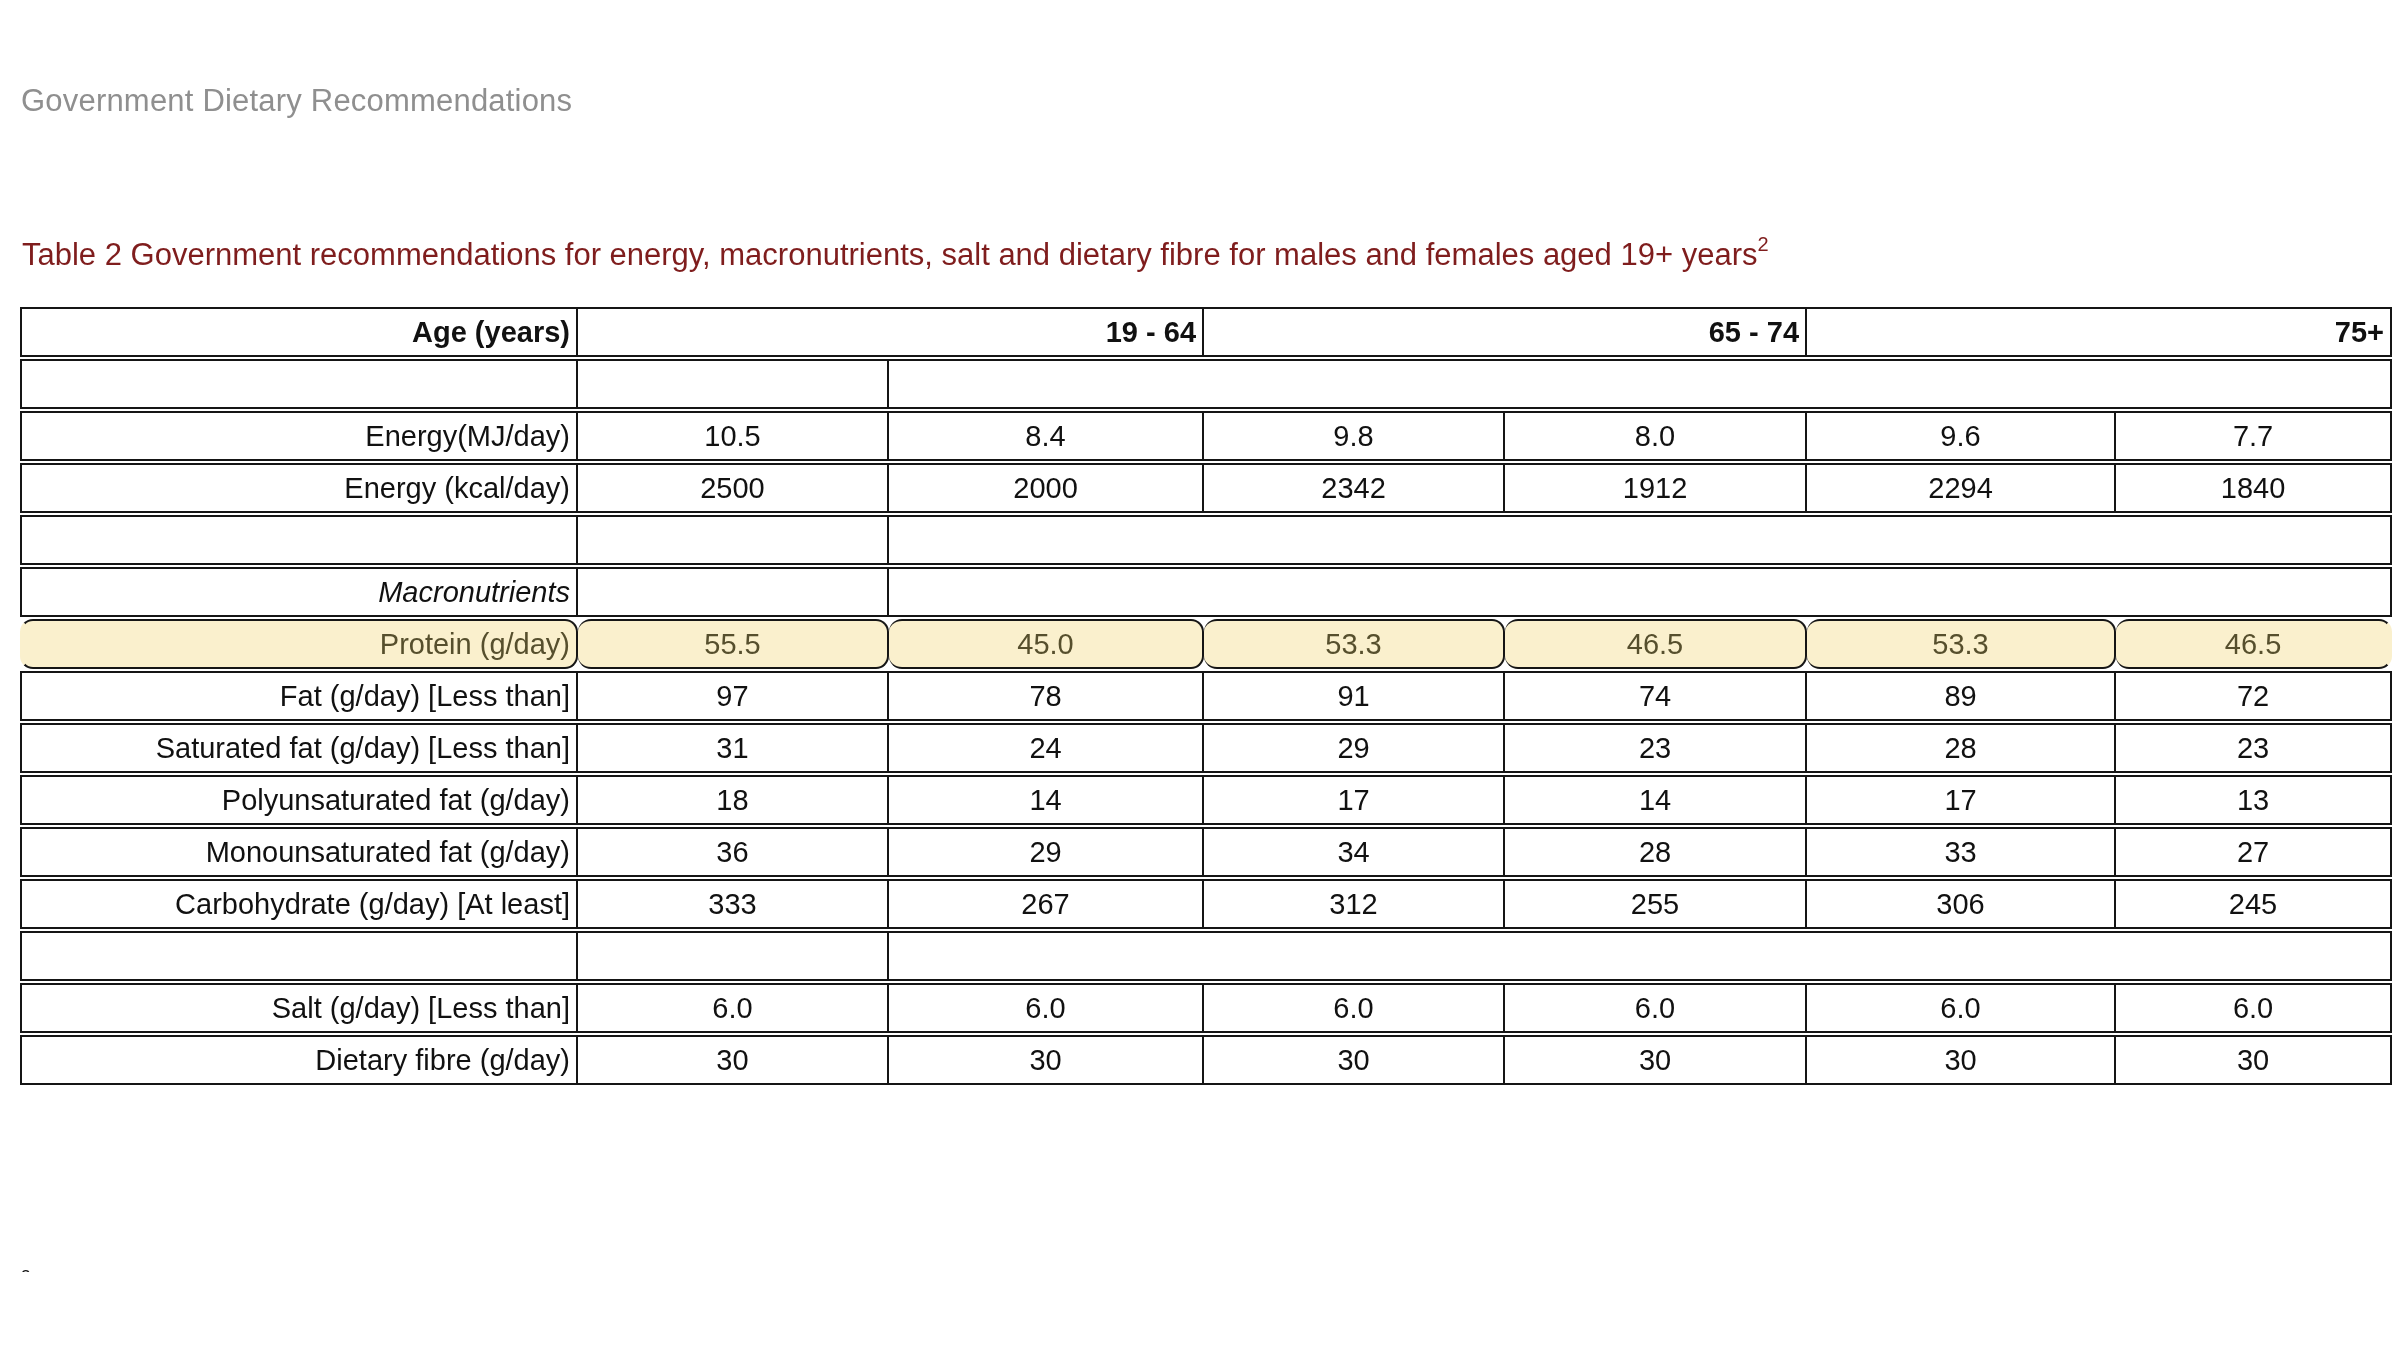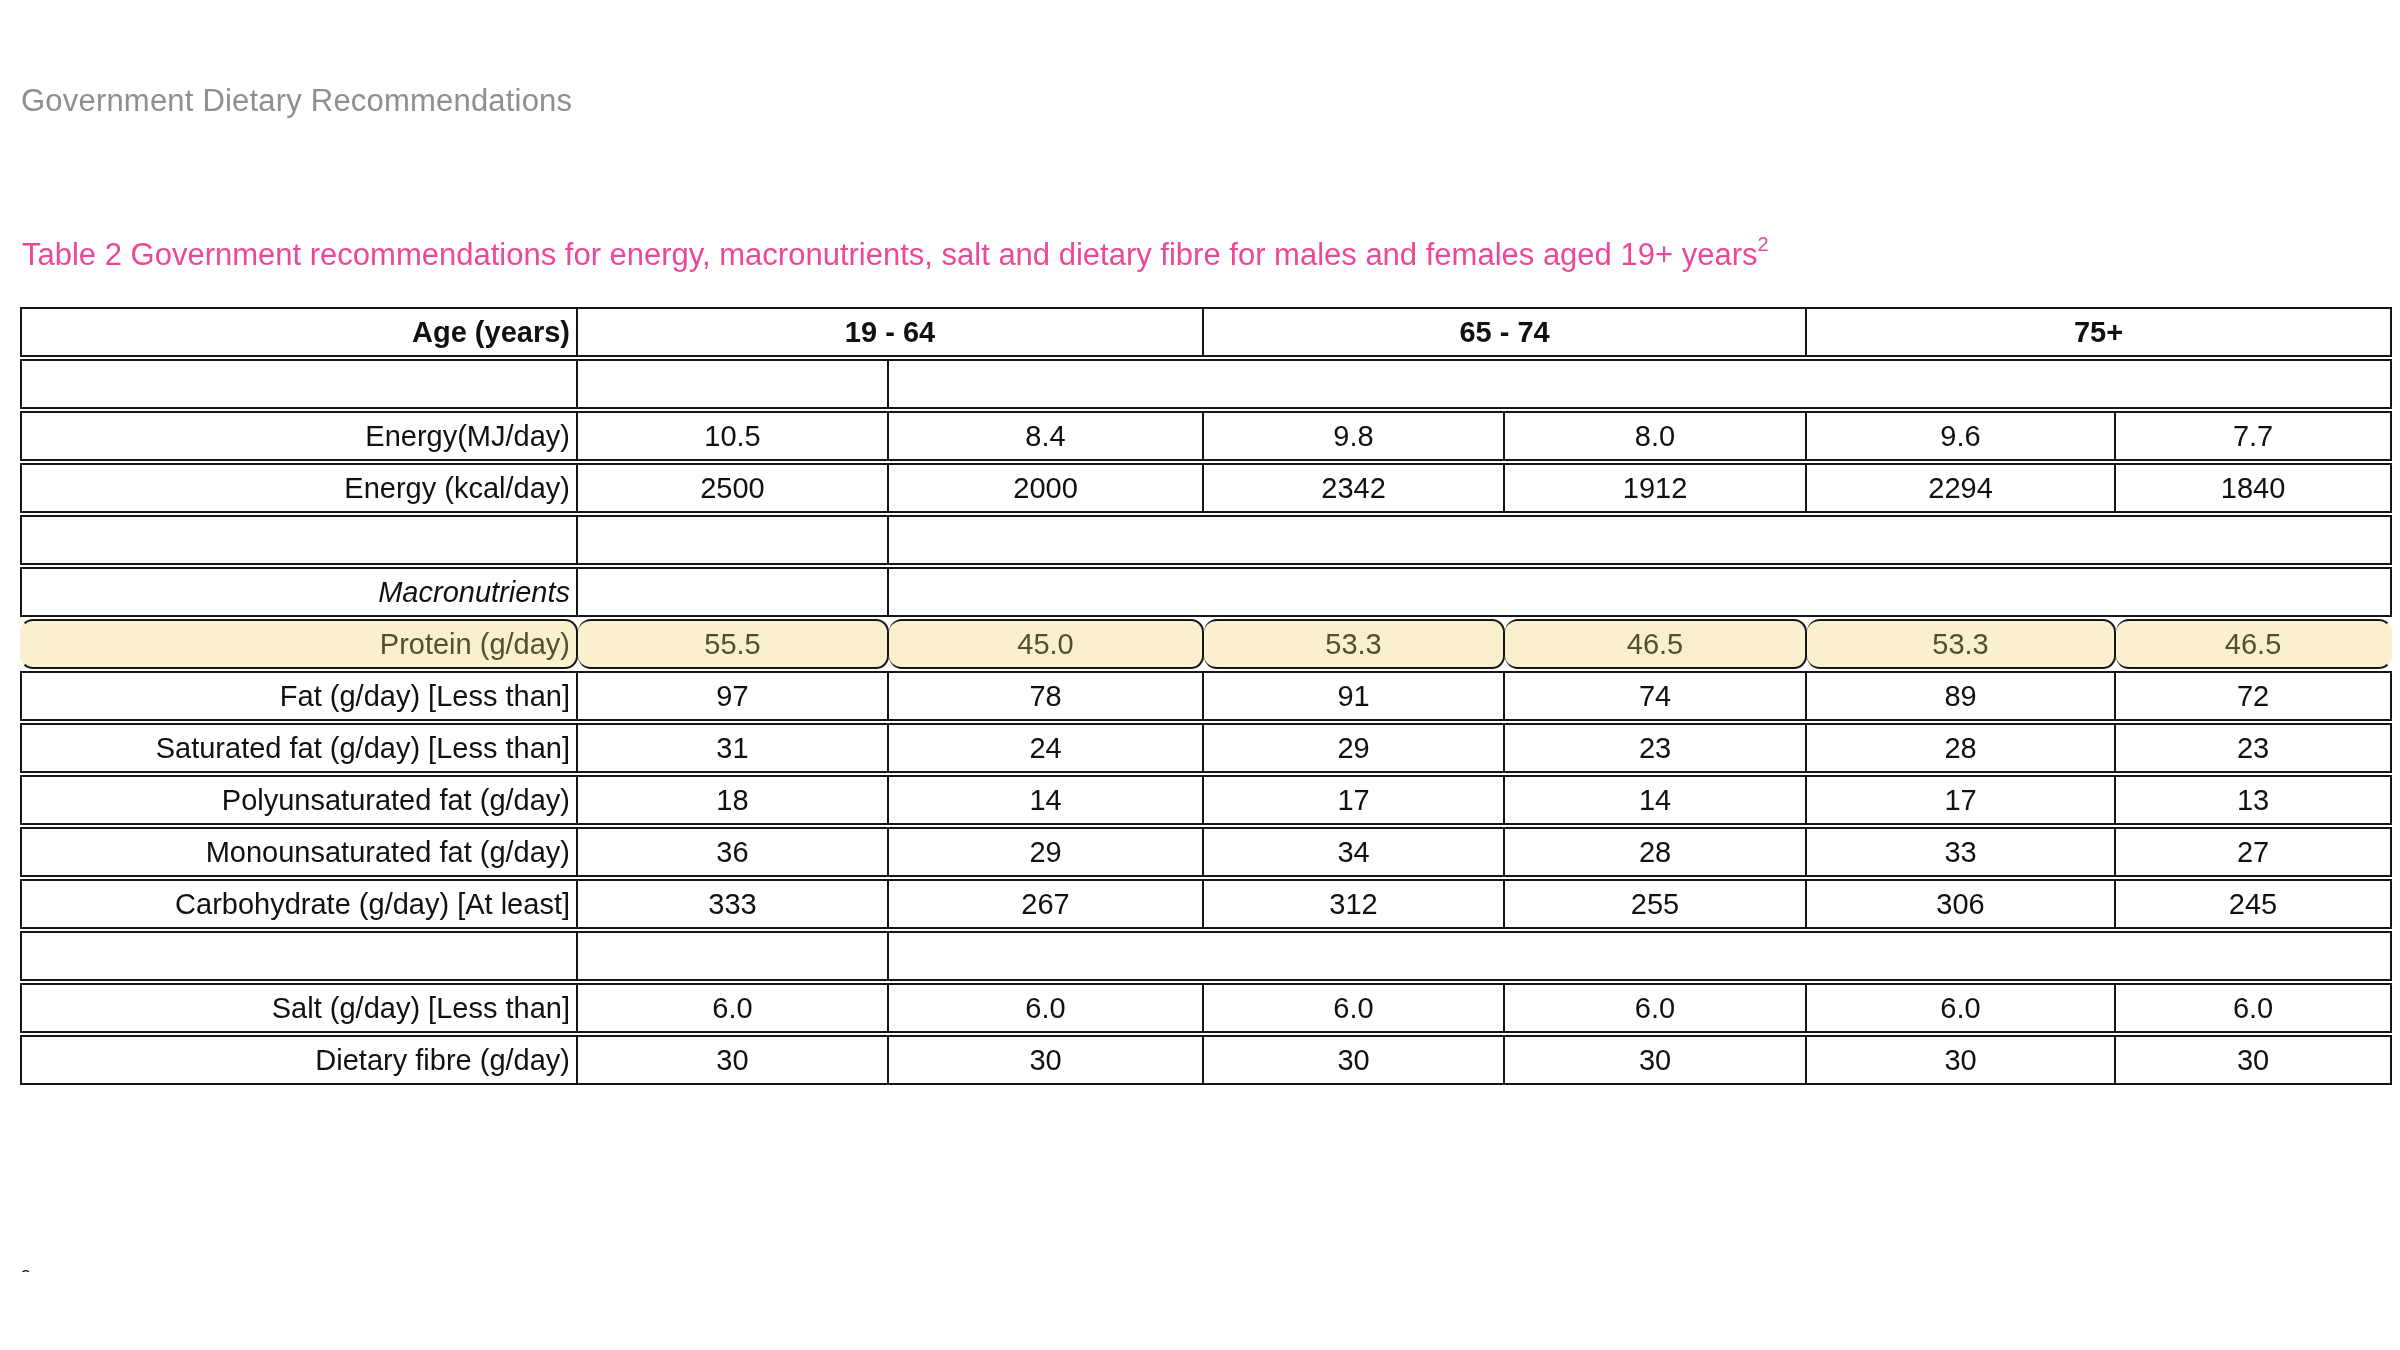--- a/index.html
+++ b/index.html
@@ -23,21 +23,21 @@
     color: var(--heading-gray, #8f8f8f);
     letter-spacing: 0.2px;
   }
 
   .doc-title {
     position: absolute;
     left: 22px;
     top: 224px;
     font-size: 31px;
     line-height: 40px;
-    color: #ec4899;
+    color: #7f1d1d;
   }
   .doc-title sup { font-size: 20px; vertical-align: 14px; }
 
   .table-wrap {
     position: absolute;
     left: 20px;
     top: 305px;
     width: 2372px;
   }
 
@@ -57,21 +57,21 @@
     border-right: 2px solid var(--border, #151515);
     overflow: hidden;
     white-space: nowrap;
     vertical-align: middle;
   }
   table.diet td:first-child { border-left: 2px solid var(--border, #151515); }
 
   td.label { text-align: right; padding-left: 16px; }
   td.label.indent { padding-left: 72px; }
   td.value { text-align: center; }
-  td.center { text-align: center; }
+  td.center { text-align: right; }
   .b { font-weight: bold; }
   .i { font-style: italic; }
 
   tr.highlight td {
     background: var(--highlight-bg, #faf0cd);
     color: var(--highlight-text, #564f2d);
     border-radius: 13px;
   }
   tr.highlight td:first-child { border-left-color: var(--highlight-bg, #faf0cd); }
   tr.highlight td:last-child { border-right-color: var(--highlight-bg, #faf0cd); }

